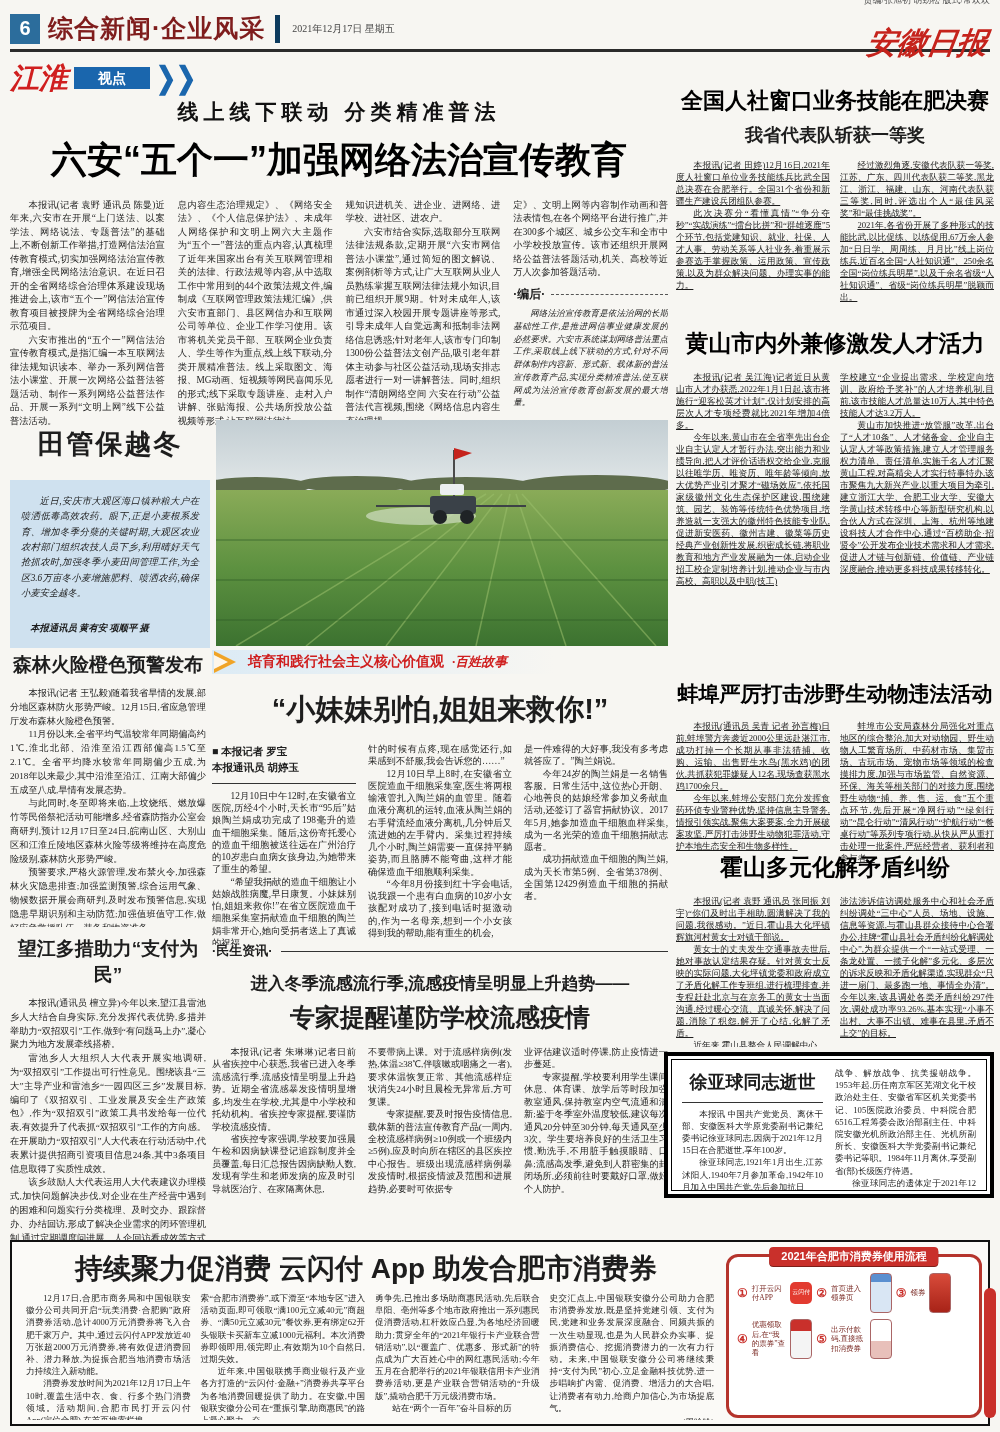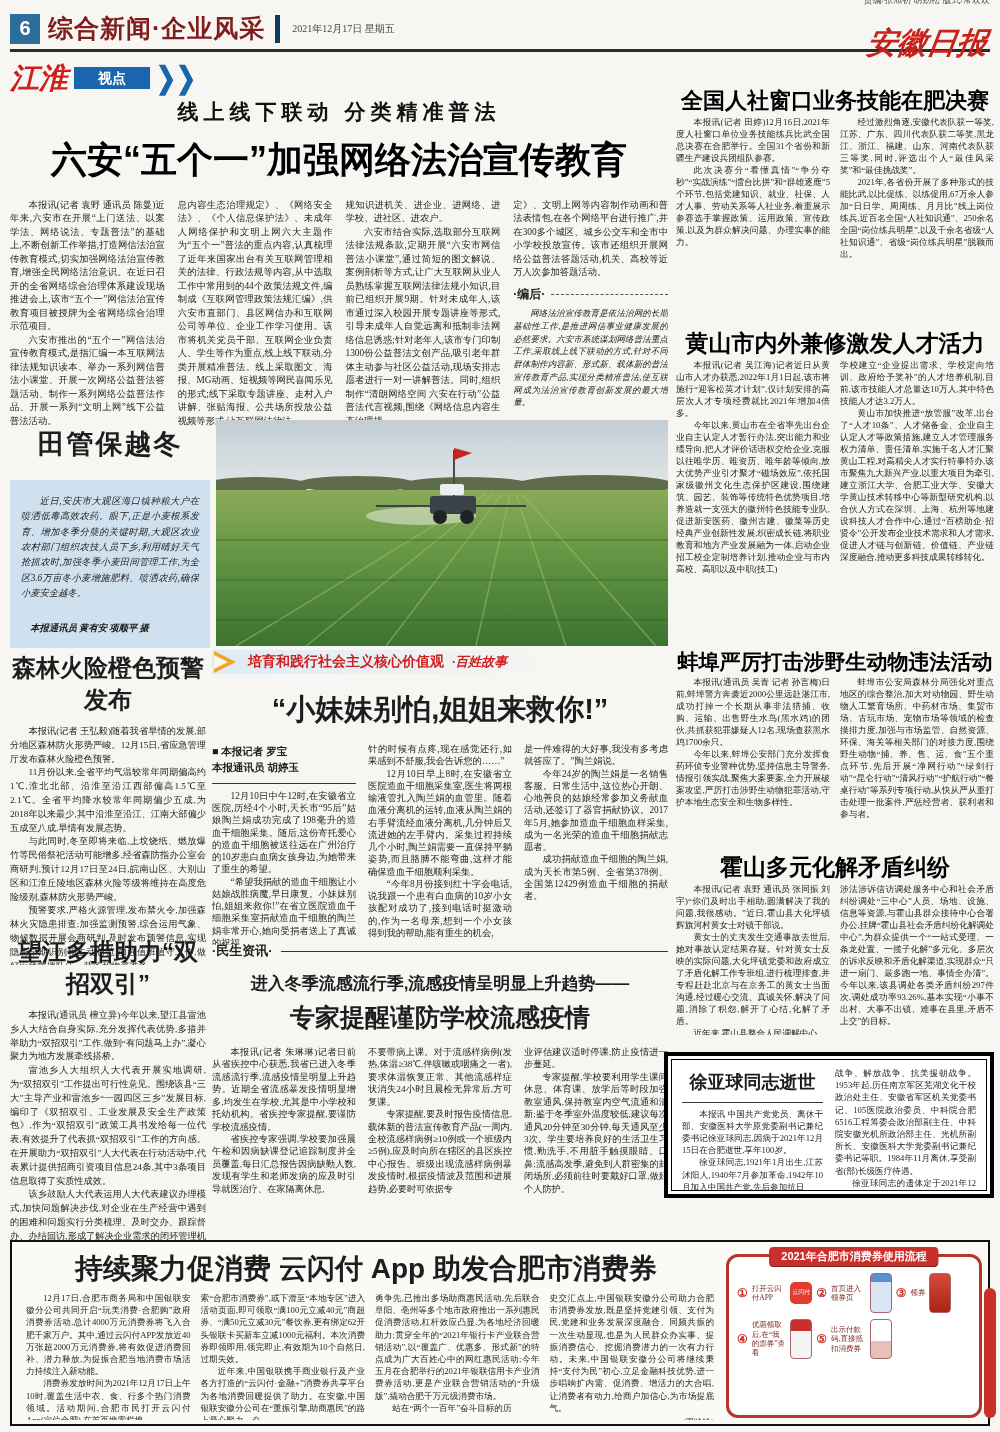--- a/index.html
+++ b/index.html
@@ -51,21 +51,21 @@
   .pcap{margin-top:18px;background:#cfe1ef;padding:14px 11px;font-size:9.3px;font-style:italic;
       line-height:1.65;text-align:justify;height:168px;overflow:hidden;}
   .pcap-credit{font-weight:bold;margin-top:20px;text-indent:1em;}
 
   
   .photo{left:216px;top:420px;width:452px;height:226px;}
 
   
   .forest{left:10px;top:652px;width:196px;}
   .wangjiang{left:10px;top:936px;width:196px;}
-  .small-title{font-family:"Liberation Sans",sans-serif;font-weight:bold;font-size:24px;text-align:center;}
+  .small-title{font-family:"Liberation Sans",sans-serif;font-weight:bold;font-size:19px;text-align:center;}
   .small-body{margin-top:9px;font-size:9.2px;line-height:1.5;text-align:justify;height:240px;overflow:hidden;}
   .wangjiang .small-body{height:250px;}
 
   
   .values{left:212px;top:650px;width:456px;}
   .vban{display:flex;align-items:center;height:24px;
         background:linear-gradient(90deg,#dcebf5 0%,rgba(220,235,245,0) 75%);}
   .tri-wrap{position:relative;width:26px;height:22px;margin-left:2px;}
   .tri1{position:absolute;left:0;top:0;width:0;height:0;border-top:11px solid transparent;
         border-bottom:11px solid transparent;border-left:22px solid #f0a427;}
@@ -87,21 +87,21 @@
   .ms-line{flex:1;border-top:1.5px solid #333;margin-left:8px;}
   .ms-kicker{font-family:"Liberation Sans",sans-serif;font-weight:bold;font-size:17px;text-align:center;margin-top:12px;}
   .ms-title{font-family:"Liberation Sans",sans-serif;font-weight:bold;font-size:25px;text-align:center;margin-top:6px;}
   .ms-cols{display:flex;gap:12px;margin-top:12px;height:158px;overflow:hidden;}
   .ms-col{flex:1;font-size:9.2px;line-height:1.35;text-align:justify;}
 
   
   .rart{left:676px;width:318px;}
   .r-title{font-family:"Liberation Sans",sans-serif;font-weight:bold;text-align:center;color:#000;}
   .r-sub{font-family:"Liberation Sans",sans-serif;font-weight:bold;font-size:18px;text-align:center;margin-top:7px;}
-  .rcols{display:flex;gap:10px;margin-top:0;overflow:hidden;}
+  .rcols{display:flex;gap:10px;margin-top:12px;overflow:hidden;text-decoration:underline;}
   .rcol{flex:1;font-size:8.7px;line-height:1.38;text-align:justify;}
 
   
   .obit{left:664px;top:1052px;width:330px;height:146px;border:4px solid #000;background:#fff;padding:3px;}
   .obit-inner{border:1px solid #000;height:100%;padding:7px 10px;display:flex;gap:12px;overflow:hidden;}
   .ob-col{flex:1;font-size:8.6px;line-height:1.42;text-align:justify;}
   .ob-title{font-family:"Liberation Sans",sans-serif;font-weight:bold;font-size:18px;text-align:center;
       border-bottom:1px solid #333;padding:3px 0 6px;margin-bottom:5px;}
 
   
@@ -276,21 +276,21 @@
         </div>
       <div class="vcol">
           <p class="cont">是一件难得的大好事,我没有多考虑就答应了。”陶兰娟说。</p>
           <p>今年24岁的陶兰娟是一名销售客服。日常生活中,这位热心开朗、心地善良的姑娘经常参加义务献血活动,还签订了器官捐献协议。2017年5月,她参加造血干细胞血样采集,成为一名光荣的造血干细胞捐献志愿者。</p>
           <p>成功捐献造血干细胞的陶兰娟,成为天长市第5例、全省第378例、全国第12429例造血干细胞的捐献者。</p>
         </div>
     </div>
   </div>
 
   <div class="abs wangjiang">
-    <div class="small-title">望江多措助力“双招双引”</div>
+    <div class="small-title">望江多措助力“支付为民”</div>
     <div class="small-body">
         <p>本报讯(通讯员 檀立异)今年以来,望江县雷池乡人大结合自身实际,充分发挥代表优势,多措并举助力“双招双引”工作,做到“有问题马上办”,凝心聚力为地方发展牵线搭桥。</p>
         <p>雷池乡人大组织人大代表开展实地调研,为“双招双引”工作提出可行性意见。围绕该县“三大”主导产业和雷池乡“一园四区三乡”发展目标,编印了《双招双引、工业发展及安全生产政策包》,作为“双招双引”政策工具书发给每一位代表,有效提升了代表抓“双招双引”工作的方向感。在开展助力“双招双引”人大代表在行动活动中,代表累计提供招商引资项目信息24条,其中3条项目信息取得了实质性成效。</p>
         <p>该乡鼓励人大代表运用人大代表建议办理模式,加快问题解决步伐,对企业在生产经营中遇到的困难和问题实行分类梳理、及时交办、跟踪督办、办结回访,形成了解决企业需求的闭环管理机制,通过定期调度问进展、人企回访看成效等方式予以全面销号。</p>
       </div>
   </div>
 
   <div class="abs minsheng">
     <div class="ms-head">
       <span class="ms-label">·民生资讯·</span>
@@ -309,20 +309,21 @@
         </div>
       <div class="ms-col">
           <p class="cont">业评估建议适时停课,防止疫情进一步蔓延。</p>
           <p>专家提醒,学校要利用学生课间休息、体育课、放学后等时段加强教室通风,保持教室内空气流通和清新;鉴于冬季室外温度较低,建议每次通风20分钟至30分钟,每天通风至少3次。学生要培养良好的生活卫生习惯,勤洗手,不用脏手触摸眼睛、口鼻;流感高发季,避免到人群密集的封闭场所,必须前往时要戴好口罩,做好个人防护。</p>
         </div>
     </div>
   </div>
 
   <div class="abs rart" style="top:86px;">
     <div class="r-title" style="font-size:22px;">全国人社窗口业务技能在肥决赛</div>
+    <div class="r-sub">我省代表队斩获一等奖</div>
     <div class="rcols" style="height:168px;">
       <div class="rcol">
           <p>本报讯(记者 田婷)12月16日,2021年度人社窗口单位业务技能练兵比武全国总决赛在合肥举行。全国31个省份和新疆生产建设兵团组队参赛。</p>
           <p>此次决赛分“看懂真情”“争分夺秒”“实战演练”“擂台比拼”和“群雄逐鹿”5个环节,包括党建知识、就业、社保、人才人事、劳动关系等人社业务,着重展示参赛选手掌握政策、运用政策、宣传政策,以及为群众解决问题、办理实事的能力。</p>
         </div>
       <div class="rcol">
           <p>经过激烈角逐,安徽代表队获一等奖,江苏、广东、四川代表队获二等奖,黑龙江、浙江、福建、山东、河南代表队获三等奖,同时,评选出个人“最佳风采奖”和“最佳挑战奖”。</p>
           <p>2021年,各省份开展了多种形式的技能比武,以比促练、以练促用,67万余人参加“日日学、周周练、月月比”线上岗位练兵,近百名全国“人社知识通”、250余名全国“岗位练兵明星”,以及千余名省级“人社知识通”、省级“岗位练兵明星”脱颖而出。</p>
         </div>
     </div>
@@ -335,21 +336,21 @@
           <p>本报讯(记者 吴江海)记者近日从黄山市人才办获悉,2022年1月1日起,该市将施行“迎客松英才计划”,仅计划安排的高层次人才专项经费就比2021年增加4倍多。</p>
           <p>今年以来,黄山市在全省率先出台企业自主认定人才暂行办法,突出能力和业绩导向,把人才评价话语权交给企业,克服以往唯学历、唯资历、唯年龄等倾向,放大优势产业引才聚才“磁场效应”,依托国家级徽州文化生态保护区建设,围绕建筑、园艺、装饰等传统特色优势项目,培养造就一支强大的徽州特色技能专业队,促进新安医药、徽州古建、徽菜等历史经典产业创新性发展,织密成长链,将职业教育和地方产业发展融为一体,启动企业招工校企定制培养计划,推动企业与市内高校、高职以及中职(技工)</p>
         </div>
       <div class="rcol">
           <p class="cont">学校建立“企业提出需求、学校定向培训、政府给予奖补”的人才培养机制,目前,该市技能人才总量达10万人,其中特色技能人才达3.2万人。</p>
           <p>黄山市加快推进“放管服”改革,出台了“人才10条”、人才储备金、企业自主认定人才等政策措施,建立人才管理服务权力清单、责任清单,实施千名人才汇聚黄山工程,对高精尖人才实行特事特办,该市聚焦九大新兴产业,以重大项目为牵引,建立浙江大学、合肥工业大学、安徽大学黄山技术转移中心等新型研究机构,以合伙人方式在深圳、上海、杭州等地建设科技人才合作中心,通过“百榜助企·招贤令”公开发布企业技术需求和人才需求,促进人才链与创新链、价值链、产业链深度融合,推动更多科技成果转移转化。</p>
         </div>
     </div>
   </div>
 
-  <div class="abs rart" style="top:648px;">
+  <div class="abs rart" style="top:680px;">
     <div class="r-title" style="font-size:21px;">蚌埠严厉打击涉野生动物违法活动</div>
     <div class="rcols" style="height:152px;">
       <div class="rcol">
           <p>本报讯(通讯员 吴青 记者 孙言梅)日前,蚌埠警方奔袭近2000公里远赴湛江市,成功打掉一个长期从事非法猎捕、收购、运输、出售野生水鸟(黑水鸡)的团伙,共抓获犯罪嫌疑人12名,现场查获黑水鸡1700余只。</p>
           <p>今年以来,蚌埠公安部门充分发挥食药环侦专业警种优势,坚持信息主导警务,情报引领实战,聚焦大案要案,全力开展破案攻坚,严厉打击涉野生动物犯罪活动,守护本地生态安全和生物多样性。</p>
         </div>
       <div class="rcol">
           <p>蚌埠市公安局森林分局强化对重点地区的综合整治,加大对动物园、野生动物人工繁育场所、中药材市场、集贸市场、古玩市场、宠物市场等领域的检查摸排力度,加强与市场监管、自然资源、环保、海关等相关部门的对接力度,围绕野生动物“捕、养、售、运、食”五个重点环节,先后开展“净网行动”“绿剑行动”“昆仑行动”“清风行动”“护航行动”“餐桌行动”等系列专项行动,从快从严从重打击处理一批案件,严惩经营者、获利者和参与者。</p>
         </div>
     </div>

